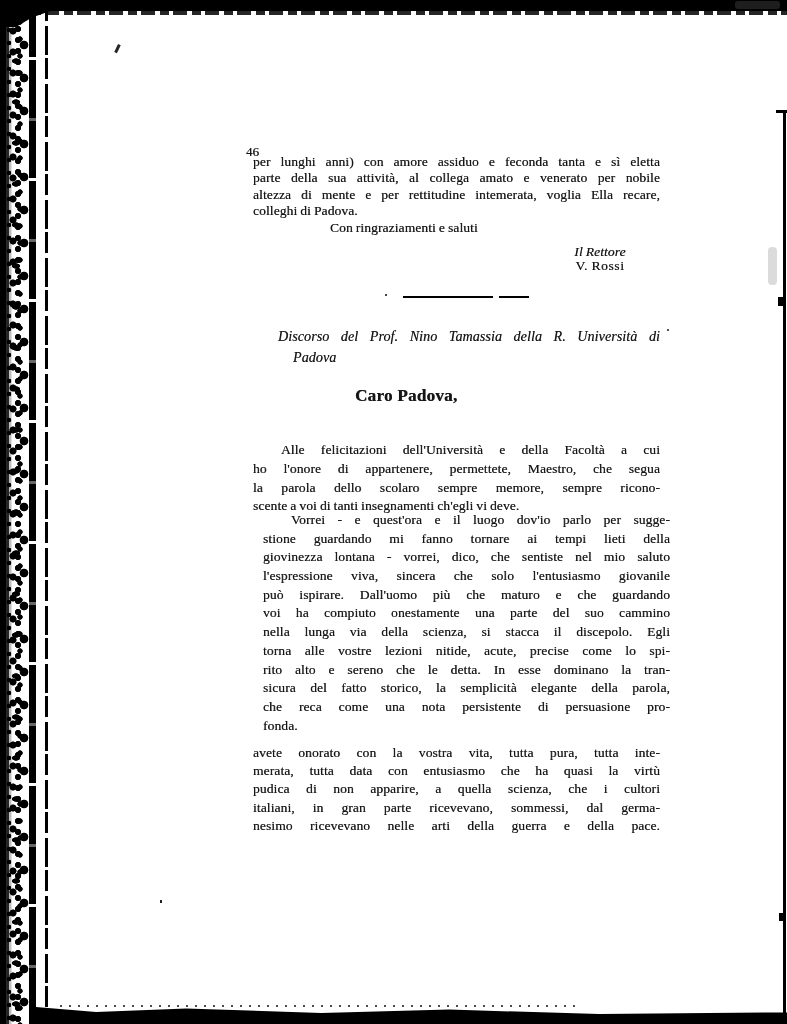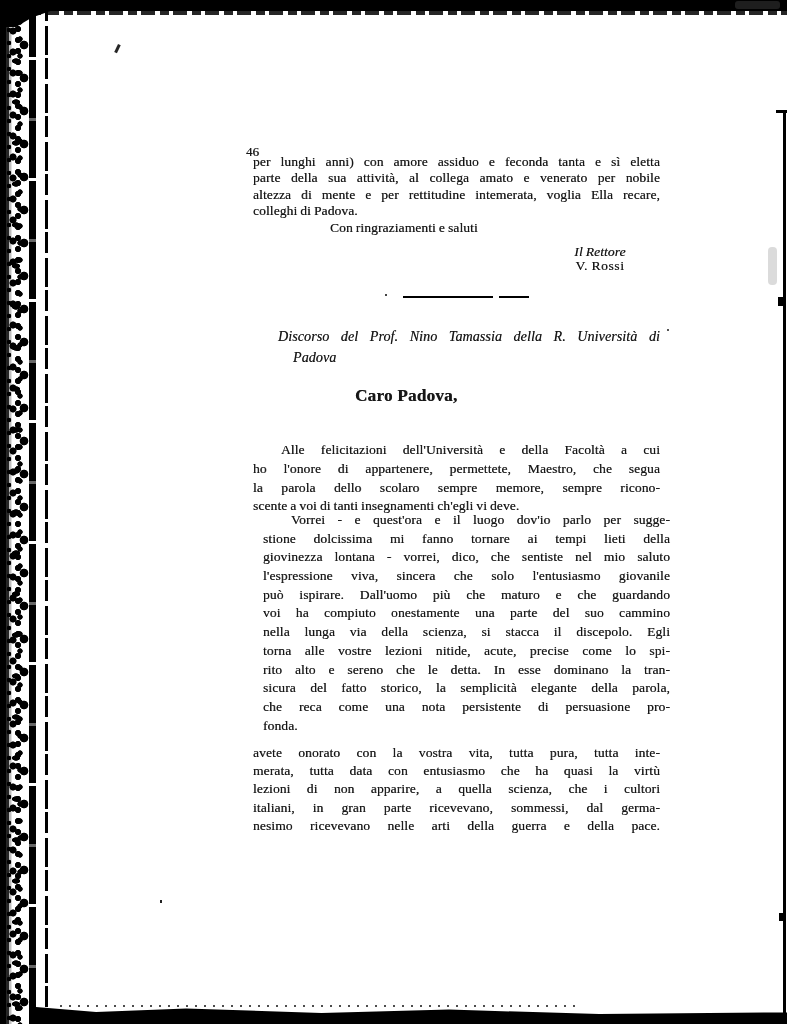--- a/index.html
+++ b/index.html
@@ -124,32 +124,32 @@
 
 <div class="abs txt block-p1">
   <div class="ln j ind">Alle felicitazioni dell'Università e della Facoltà a cui</div>
   <div class="ln j">ho l'onore di appartenere, permettete, Maestro, che segua</div>
   <div class="ln j">la parola dello scolaro sempre memore, sempre ricono-</div>
   <div class="ln">scente a voi di tanti insegnamenti ch'egli vi deve.</div>
 </div>
 
 <div class="abs txt block-p2">
   <div class="ln j ind">Vorrei - e quest'ora e il luogo dov'io parlo per sugge-</div>
-  <div class="ln j">stione dolcissima mi fanno tornare ai tempi lieti della</div>
+  <div class="ln j">stione guardando mi fanno tornare ai tempi lieti della</div>
   <div class="ln j">giovinezza lontana - vorrei, dico, che sentiste nel mio saluto</div>
   <div class="ln j">l'espressione viva, sincera che solo l'entusiasmo giovanile</div>
   <div class="ln j">può ispirare. Dall'uomo più che maturo e che guardando</div>
   <div class="ln j">voi ha compiuto onestamente una parte del suo cammino</div>
   <div class="ln j">nella lunga via della scienza, si stacca il discepolo. Egli</div>
   <div class="ln j">torna alle vostre lezioni nitide, acute, precise come lo spi-</div>
   <div class="ln j">rito alto e sereno che le detta. In esse dominano la tran-</div>
   <div class="ln j">sicura del fatto storico, la semplicità elegante della parola,</div>
   <div class="ln j">che reca come una nota persistente di persuasione pro-</div>
   <div class="ln">fonda.</div>
 </div>
 
 <div class="abs txt block-p3">
   <div class="ln j">avete onorato con la vostra vita, tutta pura, tutta inte-</div>
   <div class="ln j">merata, tutta data con entusiasmo che ha quasi la virtù</div>
-  <div class="ln j">lezioni di non apparire, a quella scienza, che i cultori</div>
+  <div class="ln j">pudica di non apparire, a quella scienza, che i cultori</div>
   <div class="ln j">italiani, in gran parte ricevevano, sommessi, dal germa-</div>
   <div class="ln j">nesimo ricevevano nelle arti della guerra e della pace.</div>
 </div>
 
 </body></html>

